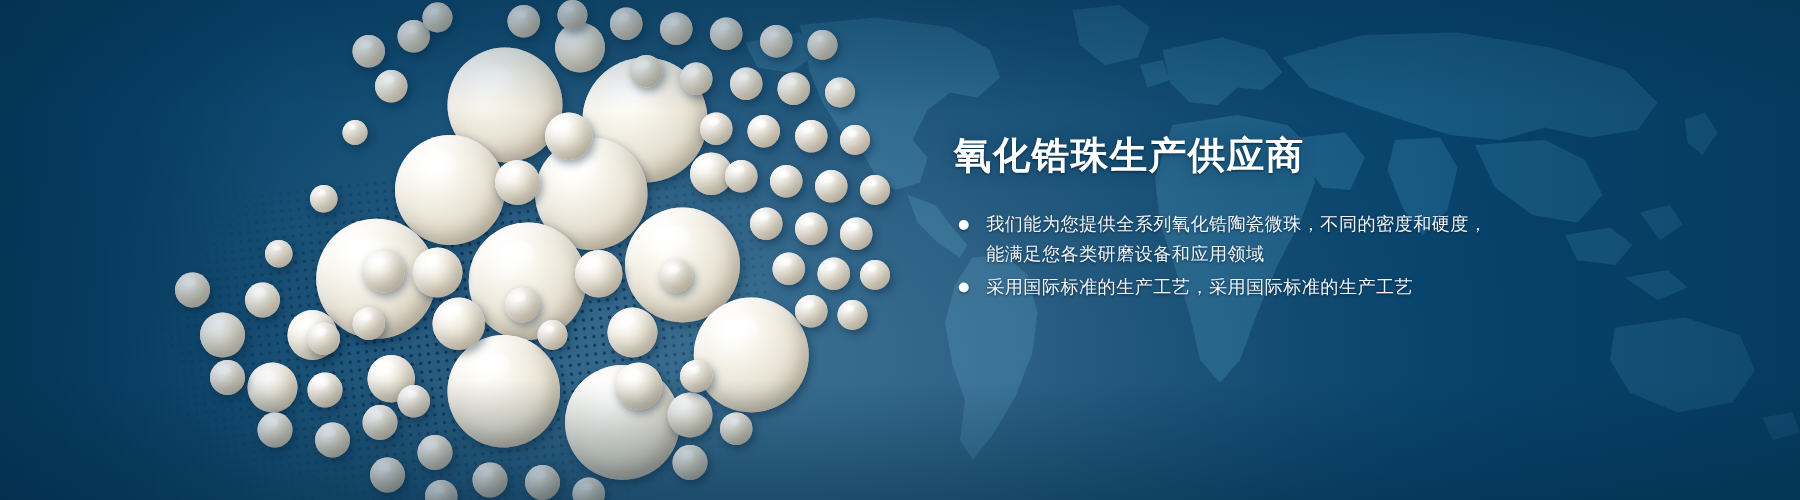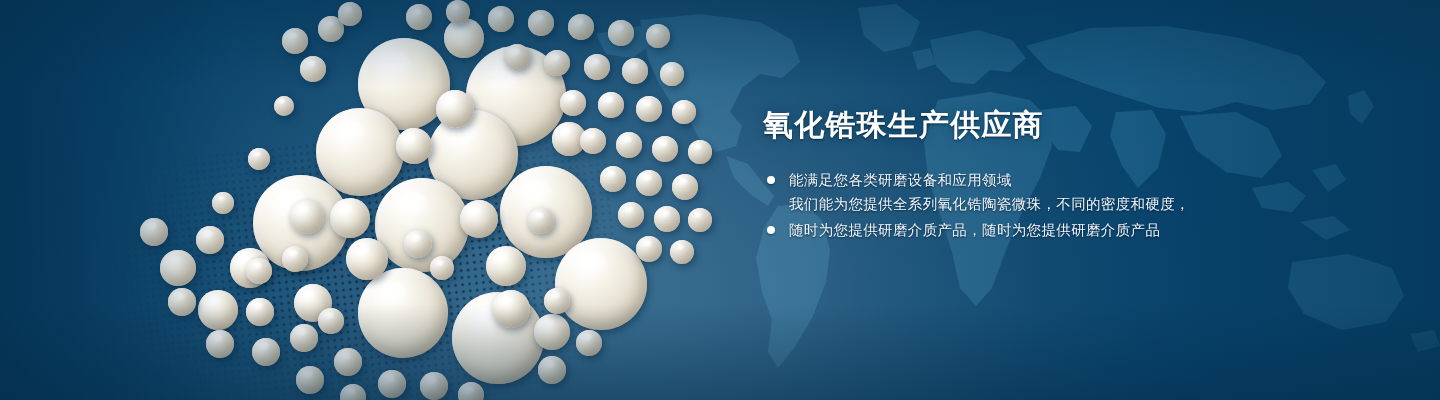--- a/index.html
+++ b/index.html
@@ -261,26 +261,26 @@
 
   <div class="bg-vignette"></div>
 
   <div id="copy">
     <h1 id="headline">氧化锆珠生产供应商</h1>
 
     <ul id="bullets">
 
       <li class="bullet">
         <span class="bullet-dot"></span>
+        <span class="bullet-line">我们能为您提供全系列氧化锆陶瓷微珠，不同的密度和硬度，</span>
         <span class="bullet-line">能满足您各类研磨设备和应用领域</span>
-        <span class="bullet-line">我们能为您提供全系列氧化锆陶瓷微珠，不同的密度和硬度，</span>
       </li>
 
 
       <li class="bullet">
         <span class="bullet-dot"></span>
-        <span class="bullet-line">随时为您提供研磨介质产品，随时为您提供研磨介质产品</span>
+        <span class="bullet-line">采用国际标准的生产工艺，采用国际标准的生产工艺</span>
       </li>
 
     </ul>
   </div>
 
 </div>
 
 </body></html>

